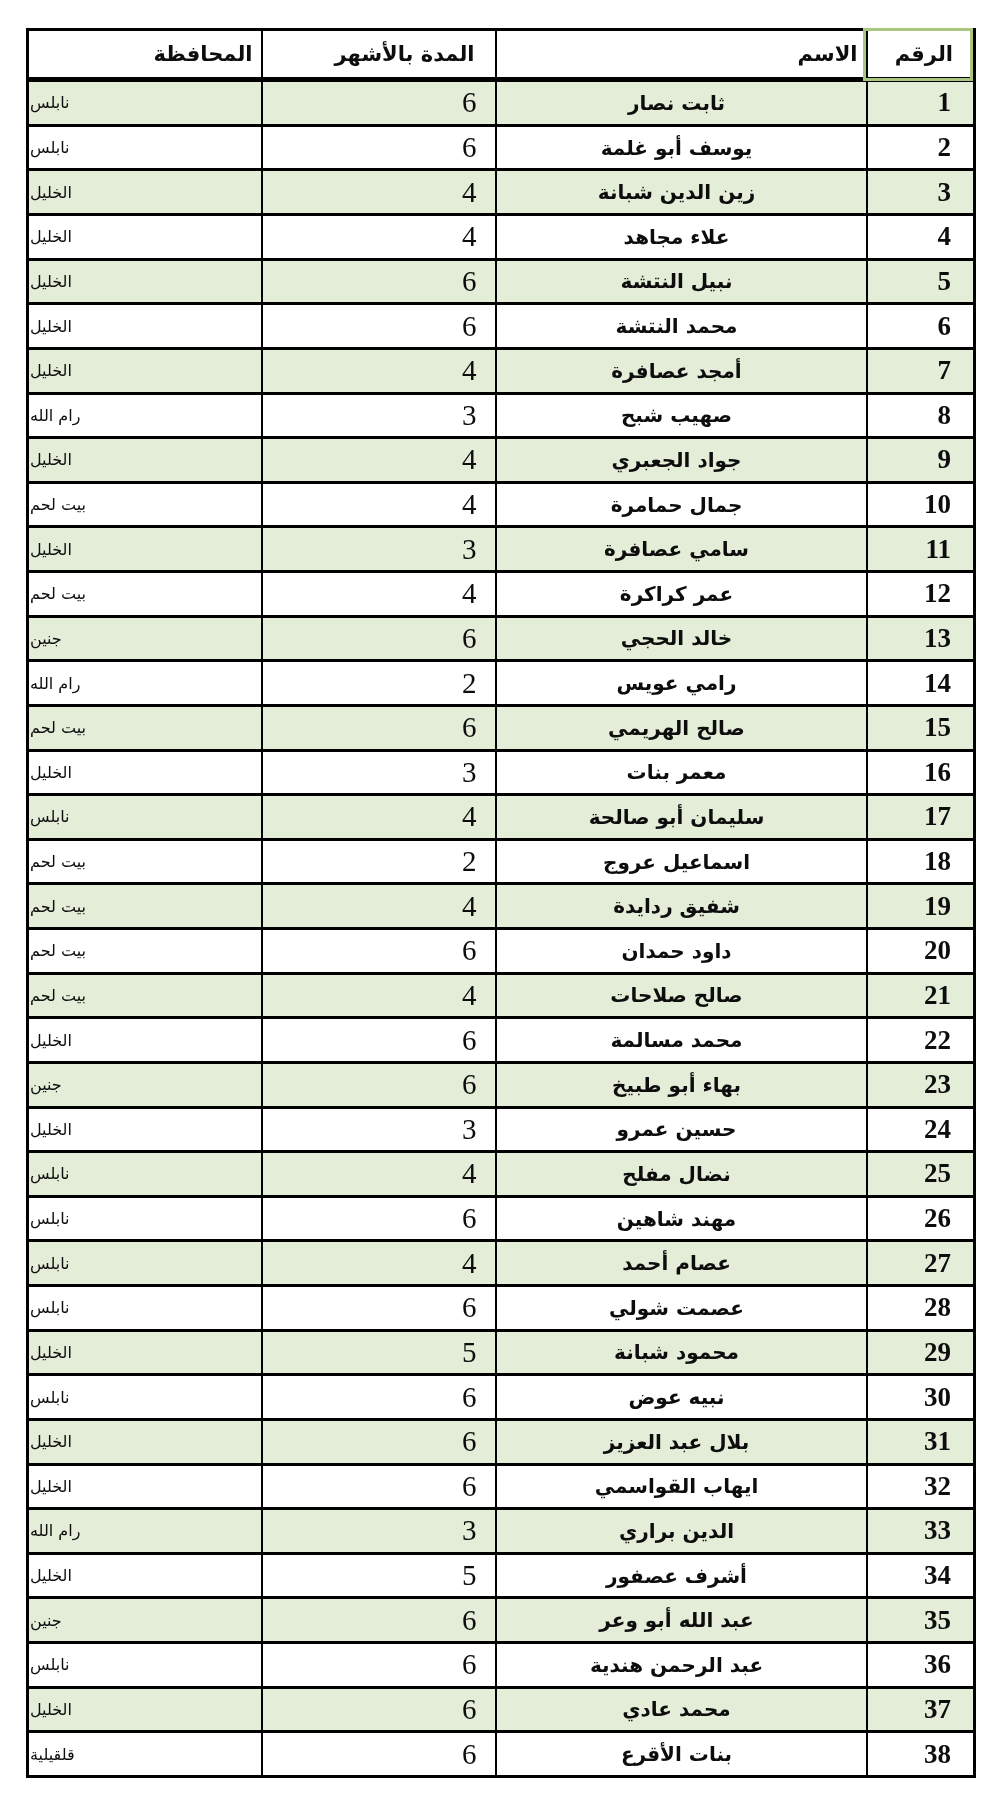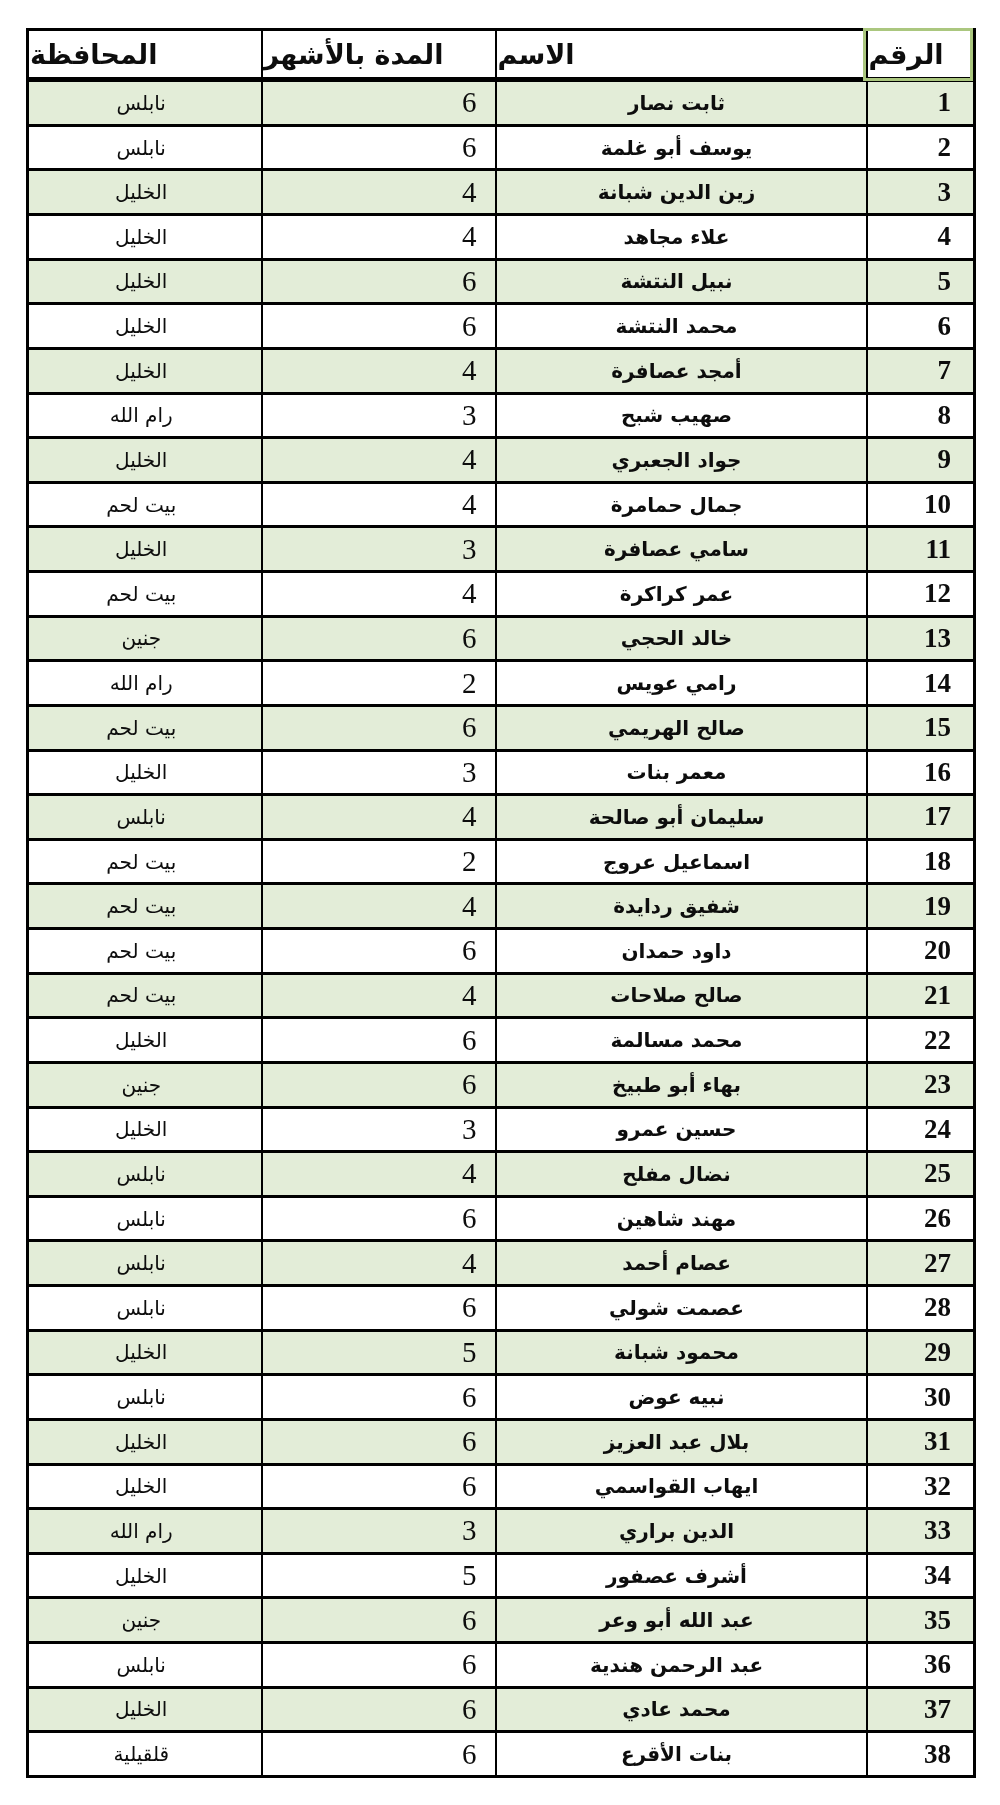--- a/index.html
+++ b/index.html
@@ -33,32 +33,32 @@
     border:2px solid var(--grid);
     vertical-align:middle;
     box-sizing:border-box;
     overflow:hidden;
     white-space:nowrap;
   }
   thead tr{height:50px;}
   thead th{
     border-bottom:5px solid var(--grid);
     font-family:"DejaVu Sans",sans-serif;
-    font-size:27px;
+    font-size:21px;
     font-weight:bold;
-    text-align:left;
+    text-align:right;
     background:#ffffff;
   }
   tbody td{
     border-top:3px solid var(--grid);
     border-bottom:3px solid var(--grid);
   }
   tr.shaded td{background:var(--shade);}
   th.h-num{padding-right:20px;}
-  th.h-name{padding-right:28px;}
+  th.h-name{padding-right:8px;}
   th.h-months{padding-right:20px;}
   th.h-gov{padding-right:8px;}
   td.c-num{
     font-family:"Liberation Serif","DejaVu Serif",serif;
     font-weight:bold;
     font-size:27px;
     text-align:right;
     padding-right:22px;
   }
   td.c-name{
@@ -67,22 +67,22 @@
     padding-right:10px;
     font-weight:bold;
   }
   td.c-months{
     font-family:"Liberation Serif","DejaVu Serif",serif;
     font-size:29px;
     text-align:right;
     padding-right:18px;
   }
   td.c-gov{
-    font-size:20px;
-    text-align:center;
+    font-size:16px;
+    text-align:left;
     padding-right:8px;
   }
   .hl-box{
     position:absolute;
     top:0;right:0;
     width:110px;height:53px;
     border:3px solid var(--hl);
     box-sizing:border-box;
     pointer-events:none;
   }

